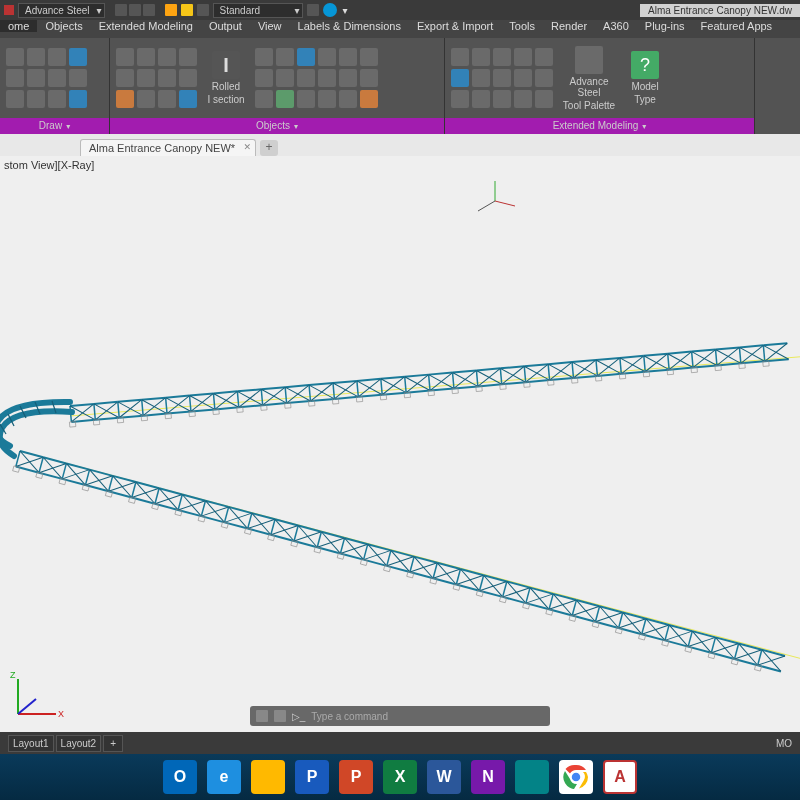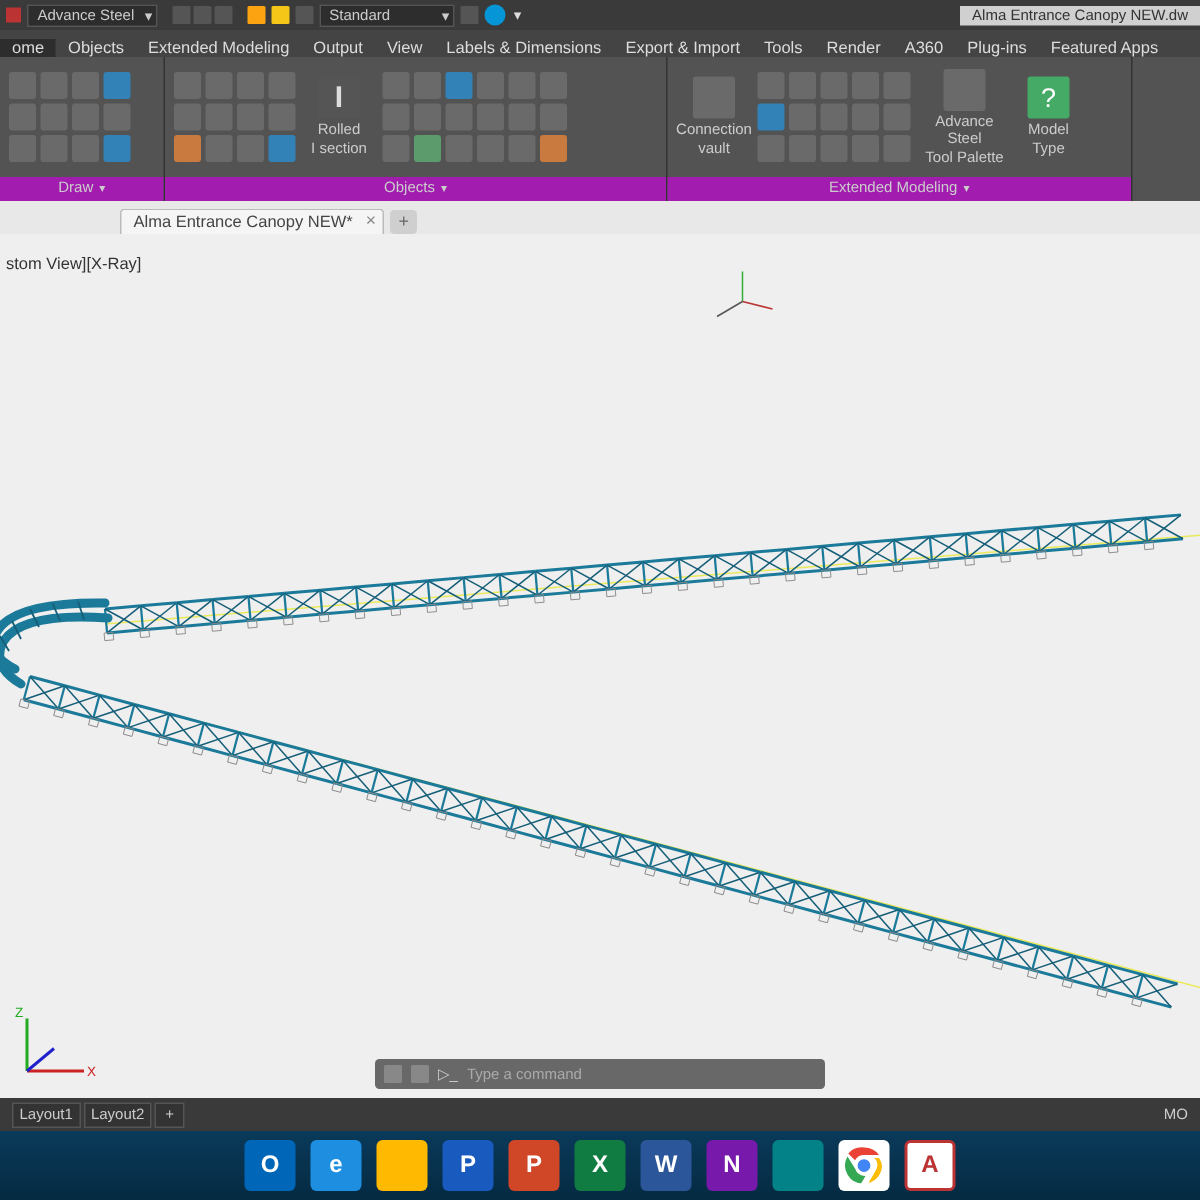--- a/index.html
+++ b/index.html
@@ -7,21 +7,21 @@
 
 .titlebar { height: 20px; background: #3a3a3a; display: flex; align-items: center; font-size: 10px; color: #ccc; }
 .titlebar .left { display: flex; align-items: center; gap: 4px; padding-left: 4px; }
 .titlebar .dropdown { background: #2d2d2d; border: 1px solid #555; padding: 1px 14px 1px 6px; font-size: 10px; color: #ccc; position: relative; }
 .titlebar .dropdown::after { content: "▾"; position: absolute; right: 2px; }
 .titlebar .icons { display: flex; gap: 2px; margin: 0 6px; }
 .titlebar .mini-icon { width: 12px; height: 12px; background: #555; border-radius: 1px; }
 .titlebar .autodesk { width: 14px; height: 14px; background: #0696d7; border-radius: 50%; display: inline-block; }
 .titlebar .doctitle { background: #d0d0d0; color: #333; padding: 1px 8px; font-size: 10px; margin-left: auto; }
 
-.menubar { height: 18px; background: #444; display: flex; align-items: flex-end; font-size: 11px; color: #ddd; }
+.menubar { height: 18px; background: #444; display: flex; align-items: flex-start; font-size: 11px; color: #ddd; }
 .menubar .menu-item { padding: 0 8px; cursor: pointer; white-space: nowrap; }
 .menubar .menu-item:first-child { background: #2d2d2d; }
 
 .ribbon { height: 96px; background: #535353; display: flex; color: #ccc; font-size: 10px; }
 .ribbon-panel { display: flex; flex-direction: column; border-right: 1px solid #333; }
 .ribbon-body { flex: 1; display: flex; align-items: center; padding: 4px 6px; gap: 4px; }
 .ribbon-label { height: 16px; background: #a21caf; text-align: center; font-size: 10px; line-height: 16px; position: relative; }
 .ribbon-label::after { content: "▾"; font-size: 8px; margin-left: 4px; }
 .tool-grid { display: grid; grid-template-columns: repeat(4, 18px); grid-auto-rows: 18px; gap: 3px; }
 .tool-grid.wide { grid-template-columns: repeat(6, 18px); }
@@ -32,21 +32,21 @@
 .tool.green { background: #5c9b6b; }
 .big-tool { display: flex; flex-direction: column; align-items: center; justify-content: center; width: 50px; gap: 2px; cursor: pointer; text-align: center; line-height: 1.1; }
 .big-tool .big-icon { width: 28px; height: 28px; background: #6a6a6a; border-radius: 2px; }
 
 .doctabs { height: 22px; background: #e8e8e8; display: flex; align-items: flex-end; padding-left: 80px; font-size: 11px; color: #444; }
 .doctab { background: #f5f5f5; border: 1px solid #bbb; border-bottom: none; padding: 2px 20px 2px 8px; border-radius: 3px 3px 0 0; position: relative; }
 .doctab .close-x { position: absolute; right: 4px; top: 2px; font-size: 9px; color: #888; }
 .doctab-add { width: 18px; height: 16px; background: #cfcfcf; border-radius: 3px; margin-left: 4px; text-align: center; line-height: 14px; font-size: 12px; color: #666; }
 
 .viewport { position: relative; height: 576px; background: #efefef; overflow: hidden; }
-.vp-label { position: absolute; top: 14px; left: 4px; font-size: 11px; color: #333; }
+.vp-label { position: absolute; top: 3px; left: 4px; font-size: 11px; color: #333; }
 .cmdline { position: absolute; bottom: 6px; left: 50%; transform: translateX(-50%); width: 300px; height: 20px; background: rgba(80,80,80,0.85); border-radius: 3px; display: flex; align-items: center; font-size: 10px; color: #aaa; padding: 0 6px; gap: 6px; }
 .cmdline .cmd-icon { width: 12px; height: 12px; background: #888; border-radius: 1px; }
 .ucs { position: absolute; left: 8px; bottom: 8px; width: 60px; height: 60px; }
 .viewcube-origin { position: absolute; top: 20px; right: 280px; width: 50px; height: 50px; }
 
 .model-svg { position: absolute; top: 160px; left: -20px; width: 840px; height: 360px; }
 
 .bottom-tabs { height: 22px; background: #3a3a3a; display: flex; align-items: center; font-size: 10px; color: #ccc; padding-left: 8px; }
 .btab { background: #333; border: 1px solid #555; padding: 2px 4px; margin-right: 2px; }
 .status-right { margin-left: auto; padding-right: 8px; }
@@ -153,25 +153,20 @@
           <div class="tool"></div>
           <div class="tool"></div>
           <div class="tool orange"></div>
       </div>
     </div>
     <div class="ribbon-label">Objects</div>
   </div>
 
   <div class="ribbon-panel" style="width:310px">
     <div class="ribbon-body">
-      <div class="big-tool">
-        <div class="big-icon"></div>
-        <span>Connection</span>
-        <span>vault</span>
-      </div>
       <div class="tool-grid med">
         <div class="tool"></div>
           <div class="tool"></div>
           <div class="tool"></div>
           <div class="tool"></div>
           <div class="tool"></div>
         <div class="tool blue"></div>
           <div class="tool"></div>
           <div class="tool"></div>
           <div class="tool"></div>

